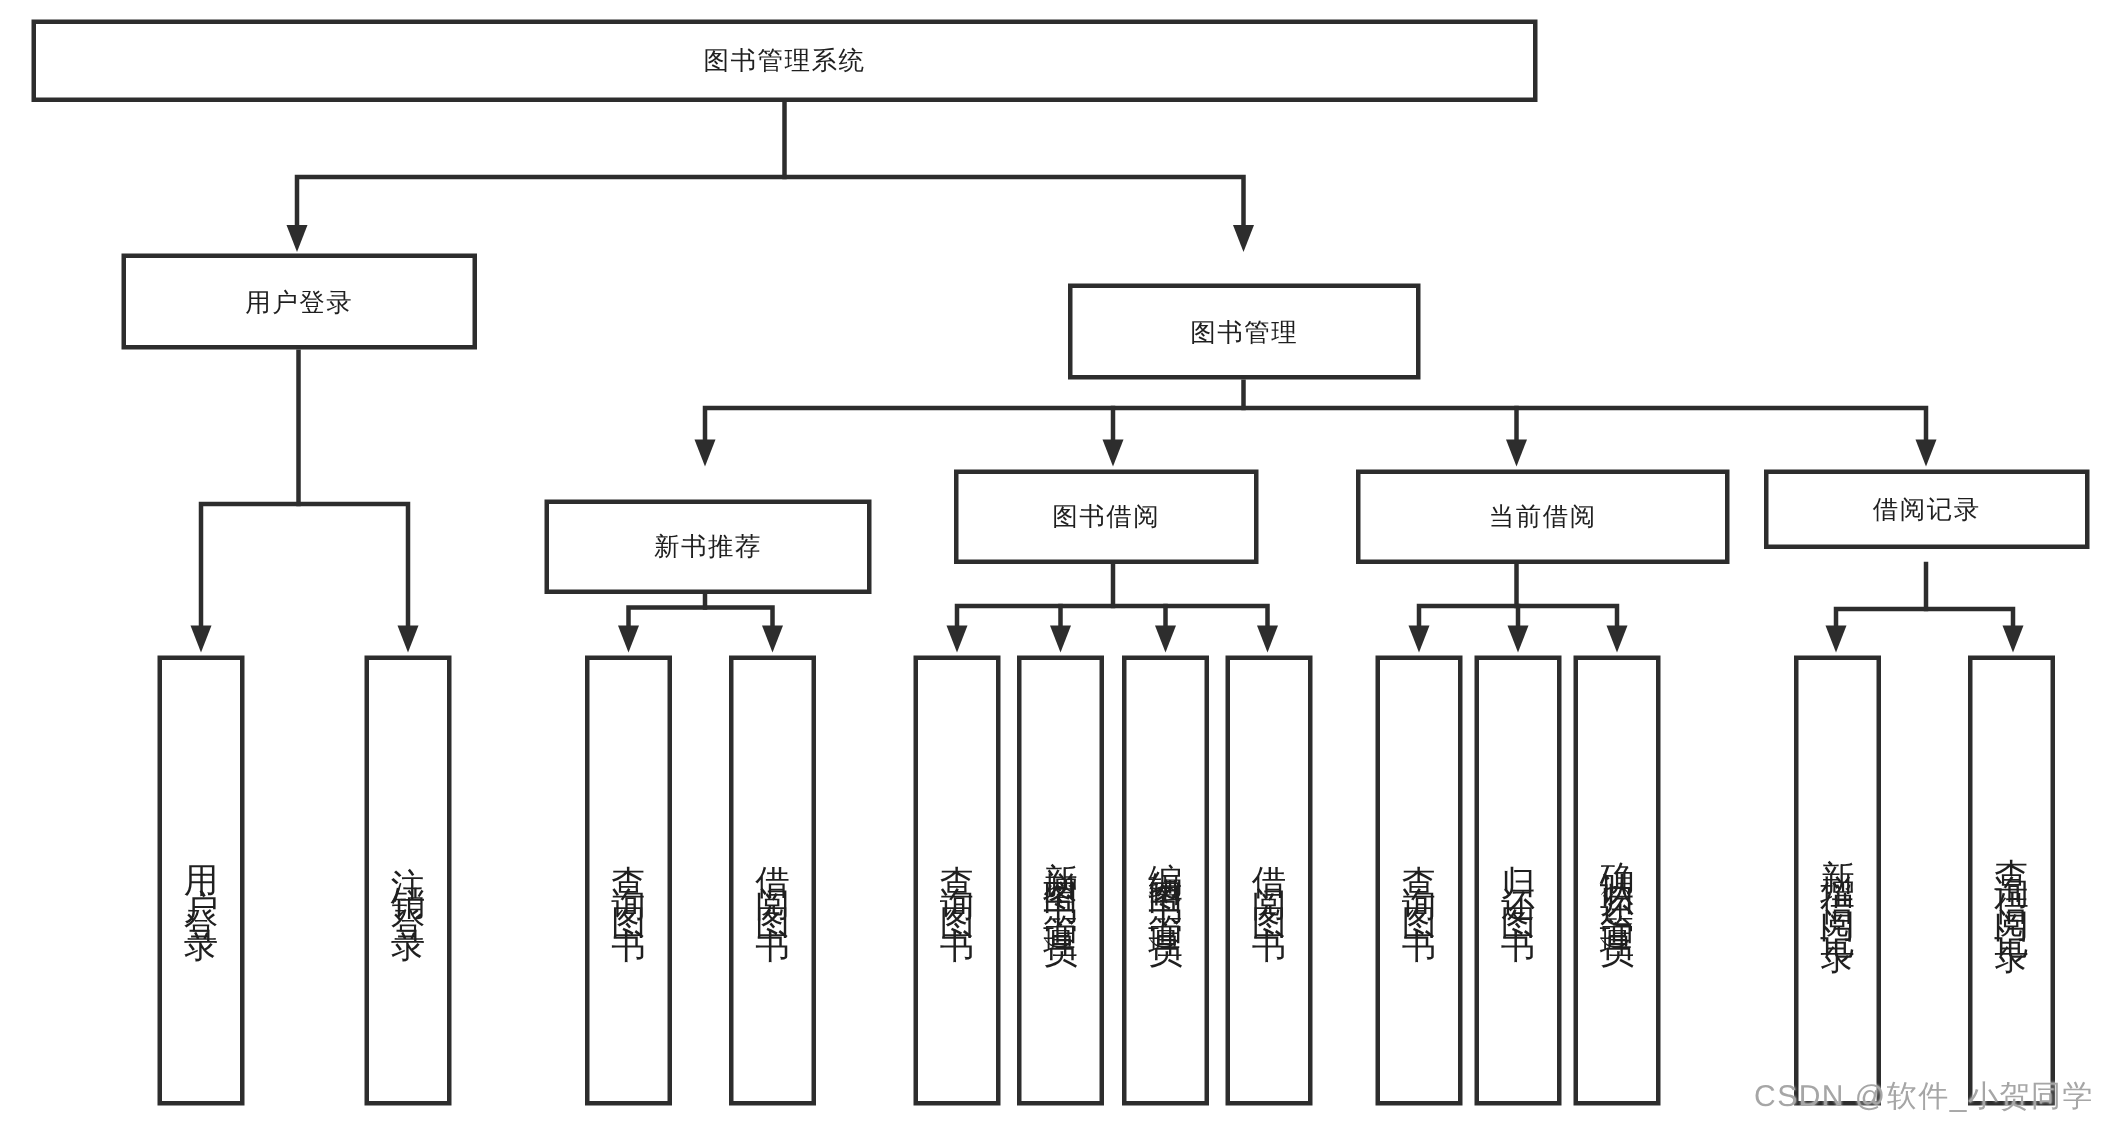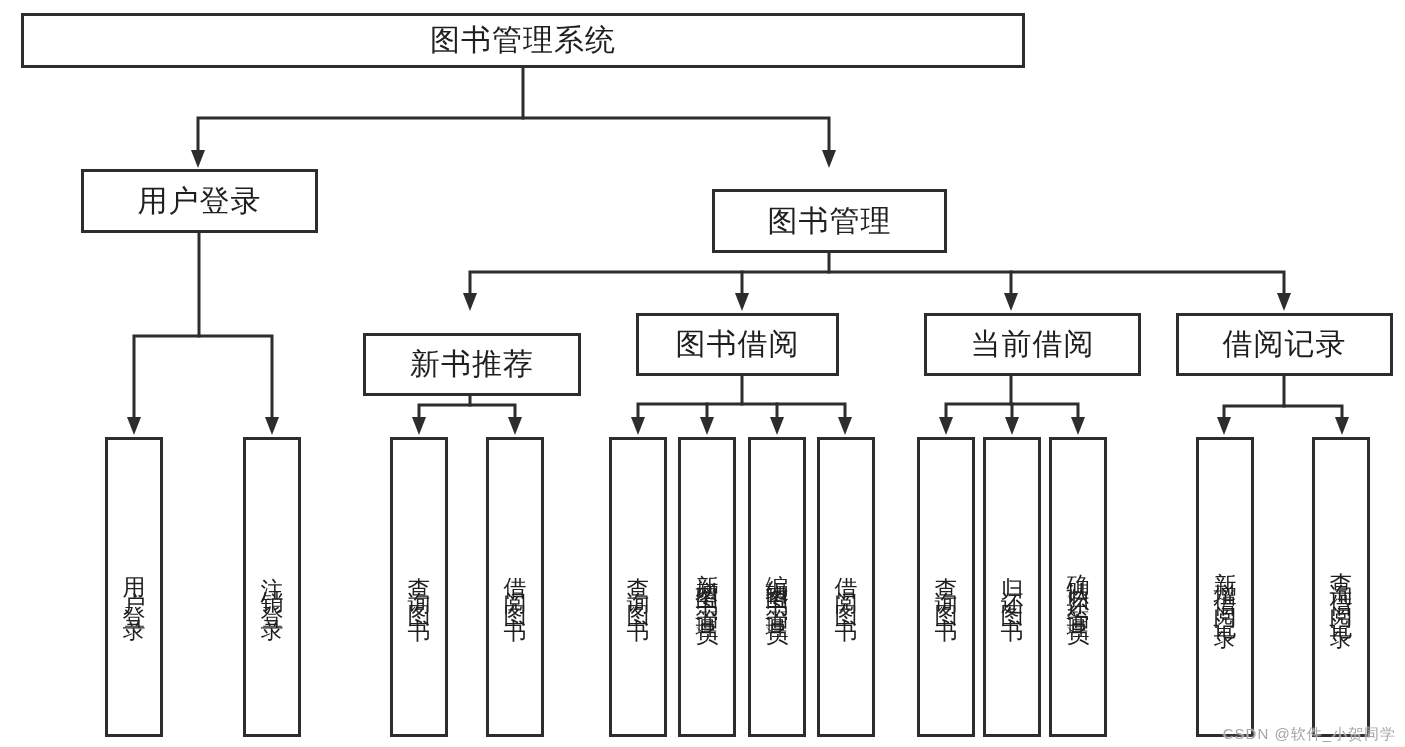--- a/index.html
+++ b/index.html
@@ -13,38 +13,38 @@
     font-family:"Liberation Sans","DejaVu Sans",sans-serif;
     color:var(--text);
   }
   svg.wires{position:absolute;left:0;top:0;z-index:1;}
   svg.wires path{stroke:var(--line);stroke-width:3;fill:none;stroke-linecap:square;}
   svg.wires polygon{fill:var(--line);stroke:none;}
   .hbox{
     position:absolute; box-sizing:border-box; z-index:2;
     border:3px solid var(--line); background:var(--box-fill);
     display:flex; align-items:center; justify-content:center;
-    font-size:30px; letter-spacing:1px; white-space:nowrap;
+    font-size:17px; letter-spacing:1px; white-space:nowrap;
   }
   .vbox{
     position:absolute; box-sizing:border-box; z-index:2;
     width:58px; height:300px; top:437px;
     border:3px solid var(--line); background:var(--box-fill);
     display:flex; align-items:center; justify-content:center;
   }
   .vbox > span{
     writing-mode:vertical-rl; text-orientation:mixed;
     font-size:23px; line-height:1; display:block;
   }
   .sp14 > span{letter-spacing:14px;}
   .sp11 > span{letter-spacing:11px;}
   .sp7  > span{letter-spacing:7px;}
   .watermark{
     position:absolute; right:9px; bottom:3px; z-index:5;
-    font-size:15px; color:var(--watermark); letter-spacing:1px;
+    font-size:20px; color:var(--watermark); letter-spacing:1px;
     text-shadow:0 0 2px #ffffff;
   }
 </style>
 </head>
 <body>
 
 <div class="canvas">
 
   <svg class="wires" width="1405" height="747" viewBox="0 0 1405 747" aria-hidden="true">
 
@@ -104,24 +104,24 @@
   <div class="hbox" style="left:712px;top:169px;width:235px;height:64px;margin-top:20px;">
     <span>图书管理</span>
   </div>
 
   <div class="hbox" style="left:363px;top:313px;width:218px;height:63px;margin-top:20px;">
     <span>新书推荐</span>
   </div>
   <div class="hbox" style="left:636px;top:313px;width:203px;height:63px;">
     <span>图书借阅</span>
   </div>
-  <div class="hbox" style="left:924px;top:313px;width:217px;height:63px;">
+  <div class="hbox" style="left:904px;top:313px;width:249px;height:63px;">
     <span>当前借阅</span>
   </div>
-  <div class="hbox" style="left:1176px;top:313px;width:217px;height:63px;">
+  <div class="hbox" style="left:1176px;top:313px;width:217px;height:53px;">
     <span>借阅记录</span>
   </div>
 
   <div class="vbox sp14" style="left:105px;">
     <span>用户登录</span>
   </div>
   <div class="vbox sp14" style="left:243px;">
     <span>注销登录</span>
   </div>
 

